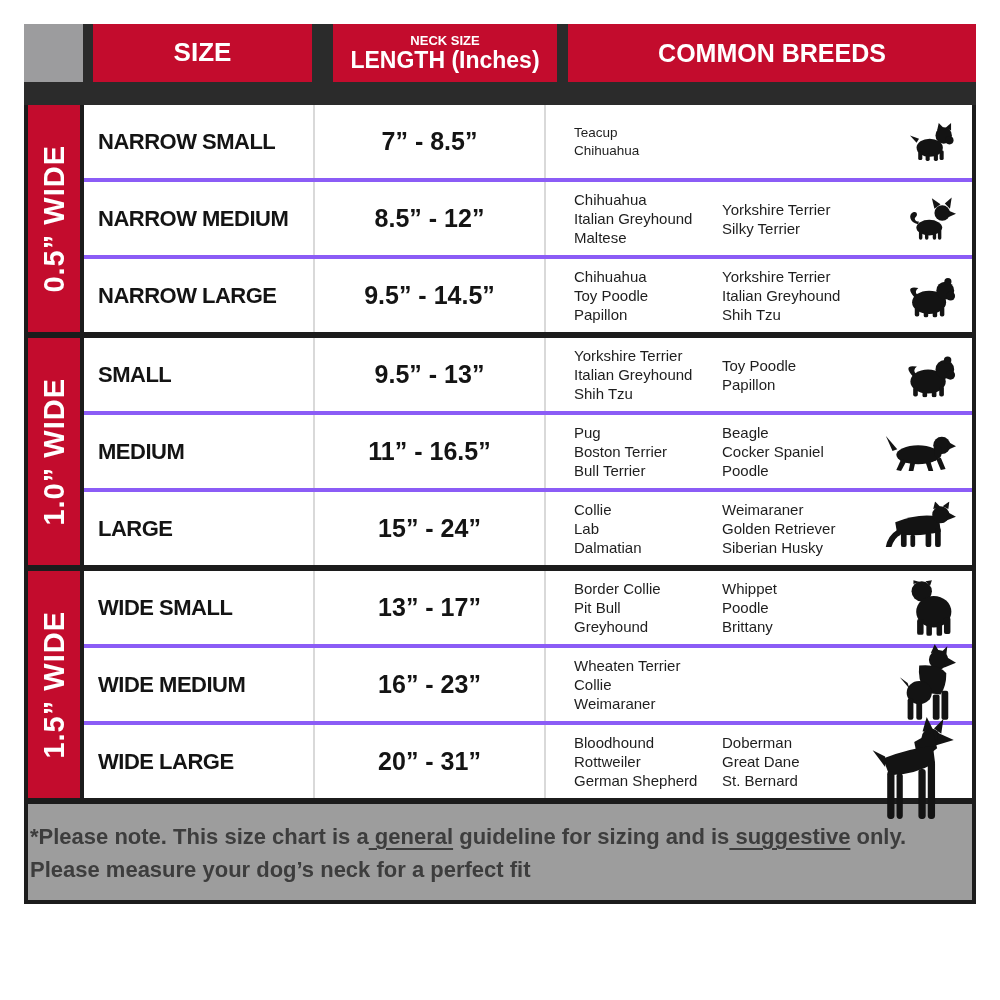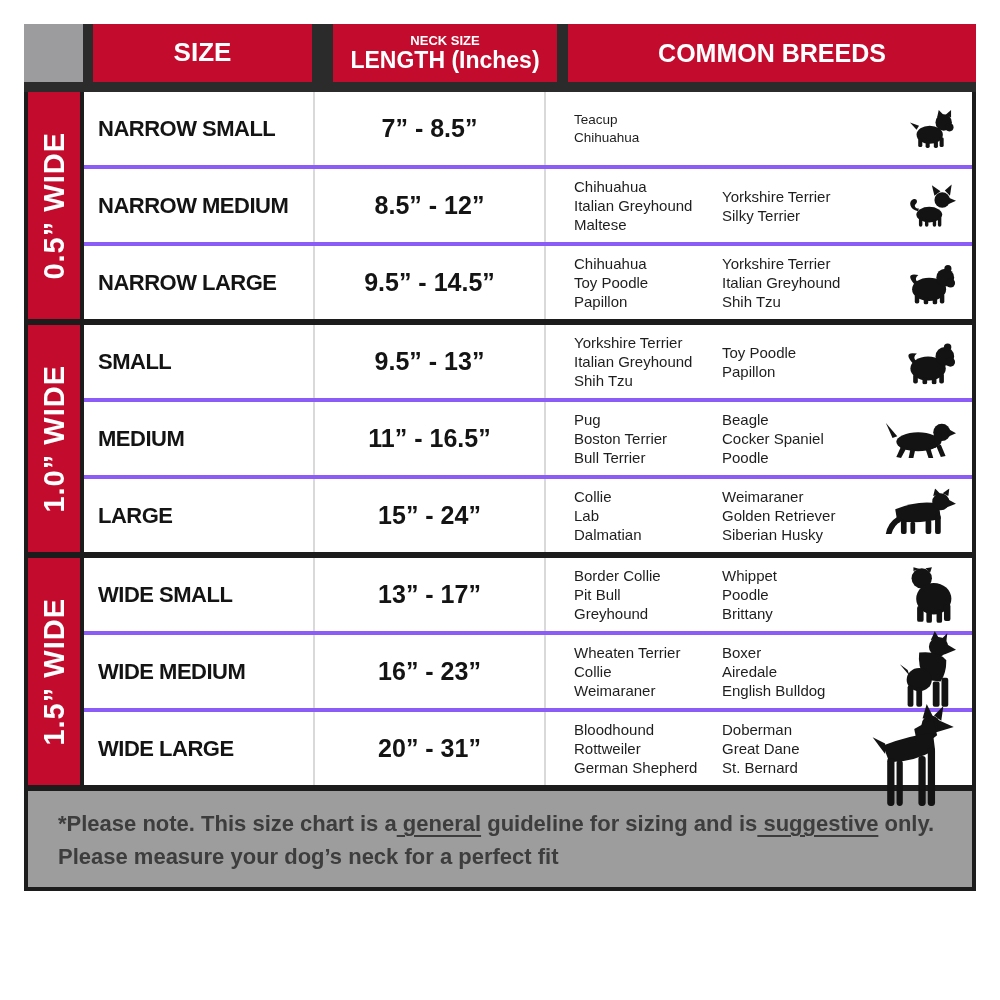--- a/index.html
+++ b/index.html
@@ -8,21 +8,21 @@
 
   
   .topframe{background:#2b2b2b;}
   .titlebar{position:relative;height:96px;display:flex;align-items:center;justify-content:center;}
   .title{color:#ffffff;font-size:44px;font-weight:bold;letter-spacing:0px;
     transform:scaleX(.96);white-space:nowrap;}
   .paw{position:absolute;top:22px;width:54px;height:54px;}
   .paw.left{left:52px;} .paw.right{right:52px;}
   .paw svg{width:100%;height:100%;fill:#ffffff;transform:rotate(-24deg);}
 
-  .headrow{display:flex;align-items:stretch;height:58px;padding-bottom:10px;}
+  .headrow{display:flex;align-items:stretch;height:58px;padding-bottom:23px;}
   .corner{width:59px;background:#9c9c9e;}
   .hcell{background:#c30c2d;color:#fff;display:flex;flex-direction:column;
     align-items:center;justify-content:center;font-weight:bold;line-height:1.05;}
   .hcell.size{width:219px;margin-left:10px;font-size:26px;}
   .hcell.neck{width:224px;margin-left:21px;}
   .hcell.breeds{flex:1;margin-left:11px;font-size:25px;}
   .neck-top{font-size:13px;font-weight:bold;}
   .neck-main{font-size:23px;font-weight:bold;}
 
   
@@ -44,21 +44,21 @@
   .bcol{white-space:pre-line;font-size:15px;line-height:19px;color:#1e1e1e;}
   .bcol.first{width:148px;}
   .row.small-note .bcol{font-size:13.5px;line-height:18px;}
   .dog{position:absolute;right:16px;top:50%;transform:translateY(-50%);}
   .dog svg{display:block;fill:#131313;}
   .dog.bottom{top:auto;bottom:1px;transform:none;}
   .dog.xtall{top:-8px;transform:none;z-index:6;}
 
   
   .footer{background:#9d9d9d;border-left:4px solid #1c1c1c;border-right:4px solid #1c1c1c;
-    border-bottom:4px solid #1c1c1c;padding:16px 14px 14px 30px;}
+    border-bottom:4px solid #1c1c1c;padding:16px 14px 14px 2px;}
   .footer p{margin:0;font-weight:bold;font-size:22px;line-height:33px;color:#3d3d3d;}
   .uline{text-decoration:underline;text-decoration-thickness:2px;text-underline-offset:4px;}
 </style>
 </head>
 <body>
 
 <div class="chart">
 
   <div class="topframe">
     <div class="headrow">
@@ -267,23 +267,20 @@
             </div>
           </div>
         </div>
         <div class="row">
           <div class="cell c-size">WIDE MEDIUM</div>
           <div class="cell c-neck">16” - 23”</div>
           <div class="cell c-breeds">
             <div class="bcol first">Wheaten Terrier
 Collie
 Weimaraner</div>
-            <div class="bcol">Boxer
-Airedale
-English Bulldog</div>
             <div class="dog bottom">
               <svg width="60" height="76" viewBox="0 0 62 78">
                   <polygon points="36,9 40,0 45,8"></polygon>
                   <polygon points="47,8 53,2 52,11"></polygon>
                   <circle cx="44" cy="16" r="10"></circle>
                   <polygon points="50,12 62,19 50,24"></polygon>
                   <path d="M24,22 Q44,20 52,30 Q52,44 46,52 L30,50 Q22,36 24,22 Z"></path>
                   <ellipse cx="24" cy="50" rx="13" ry="12"></ellipse>
                   <rect x="12" y="56" width="6" height="22" rx="2"></rect>
                   <rect x="21" y="58" width="6" height="20" rx="2"></rect>

